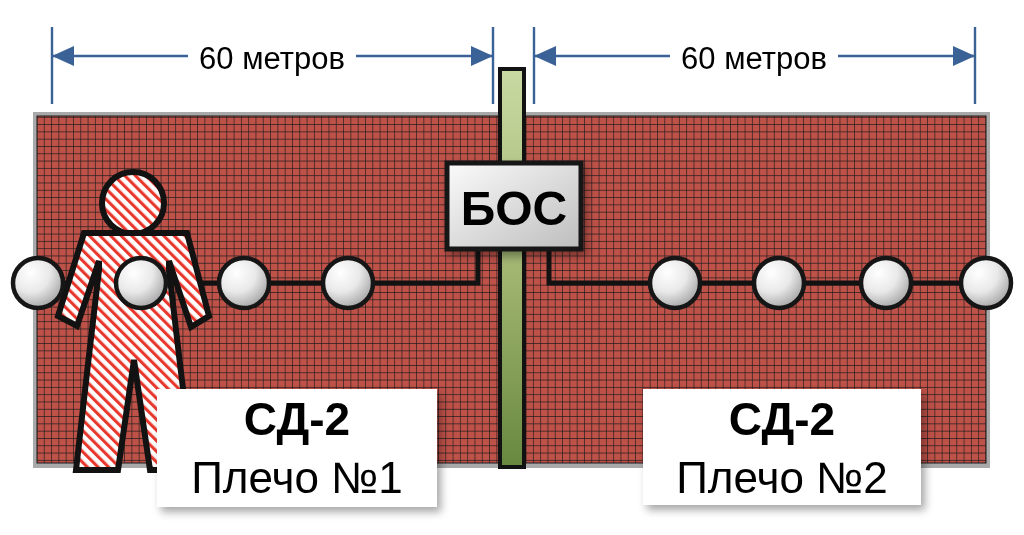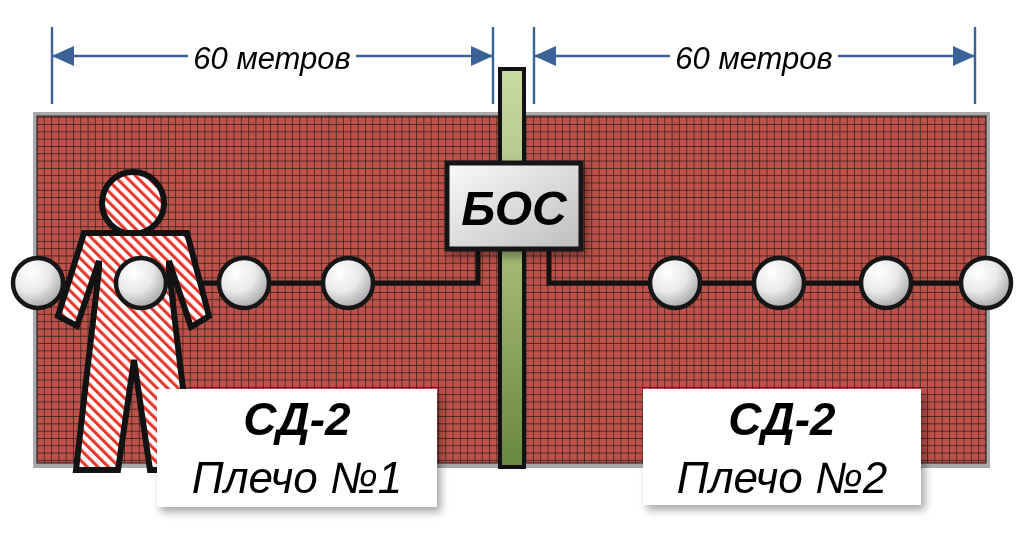--- a/index.html
+++ b/index.html
@@ -1,18 +1,18 @@
 <!DOCTYPE html>
 <html><head>
 <meta charset="utf-8">
 <style>
   html,body{margin:0;padding:0;background:#ffffff;}
   body{width:1024px;height:535px;overflow:hidden;
        font-family:"Liberation Sans", sans-serif;}
-  .stage{position:relative;width:1024px;height:535px;font-style:italic;}
+  .stage{position:relative;width:1024px;height:535px;}
   svg{position:absolute;left:0;top:0;}
   text{font-family:"Liberation Sans","DejaVu Sans",sans-serif;fill:#000000;}
   .dim-label{font-size:31px;}
   .unit-label{font-size:48px;font-weight:bold;}
   .arm-title{font-size:46px;font-weight:bold;}
   .arm-subtitle{font-size:44px;}
 </style>
 </head>
 <body>
 

